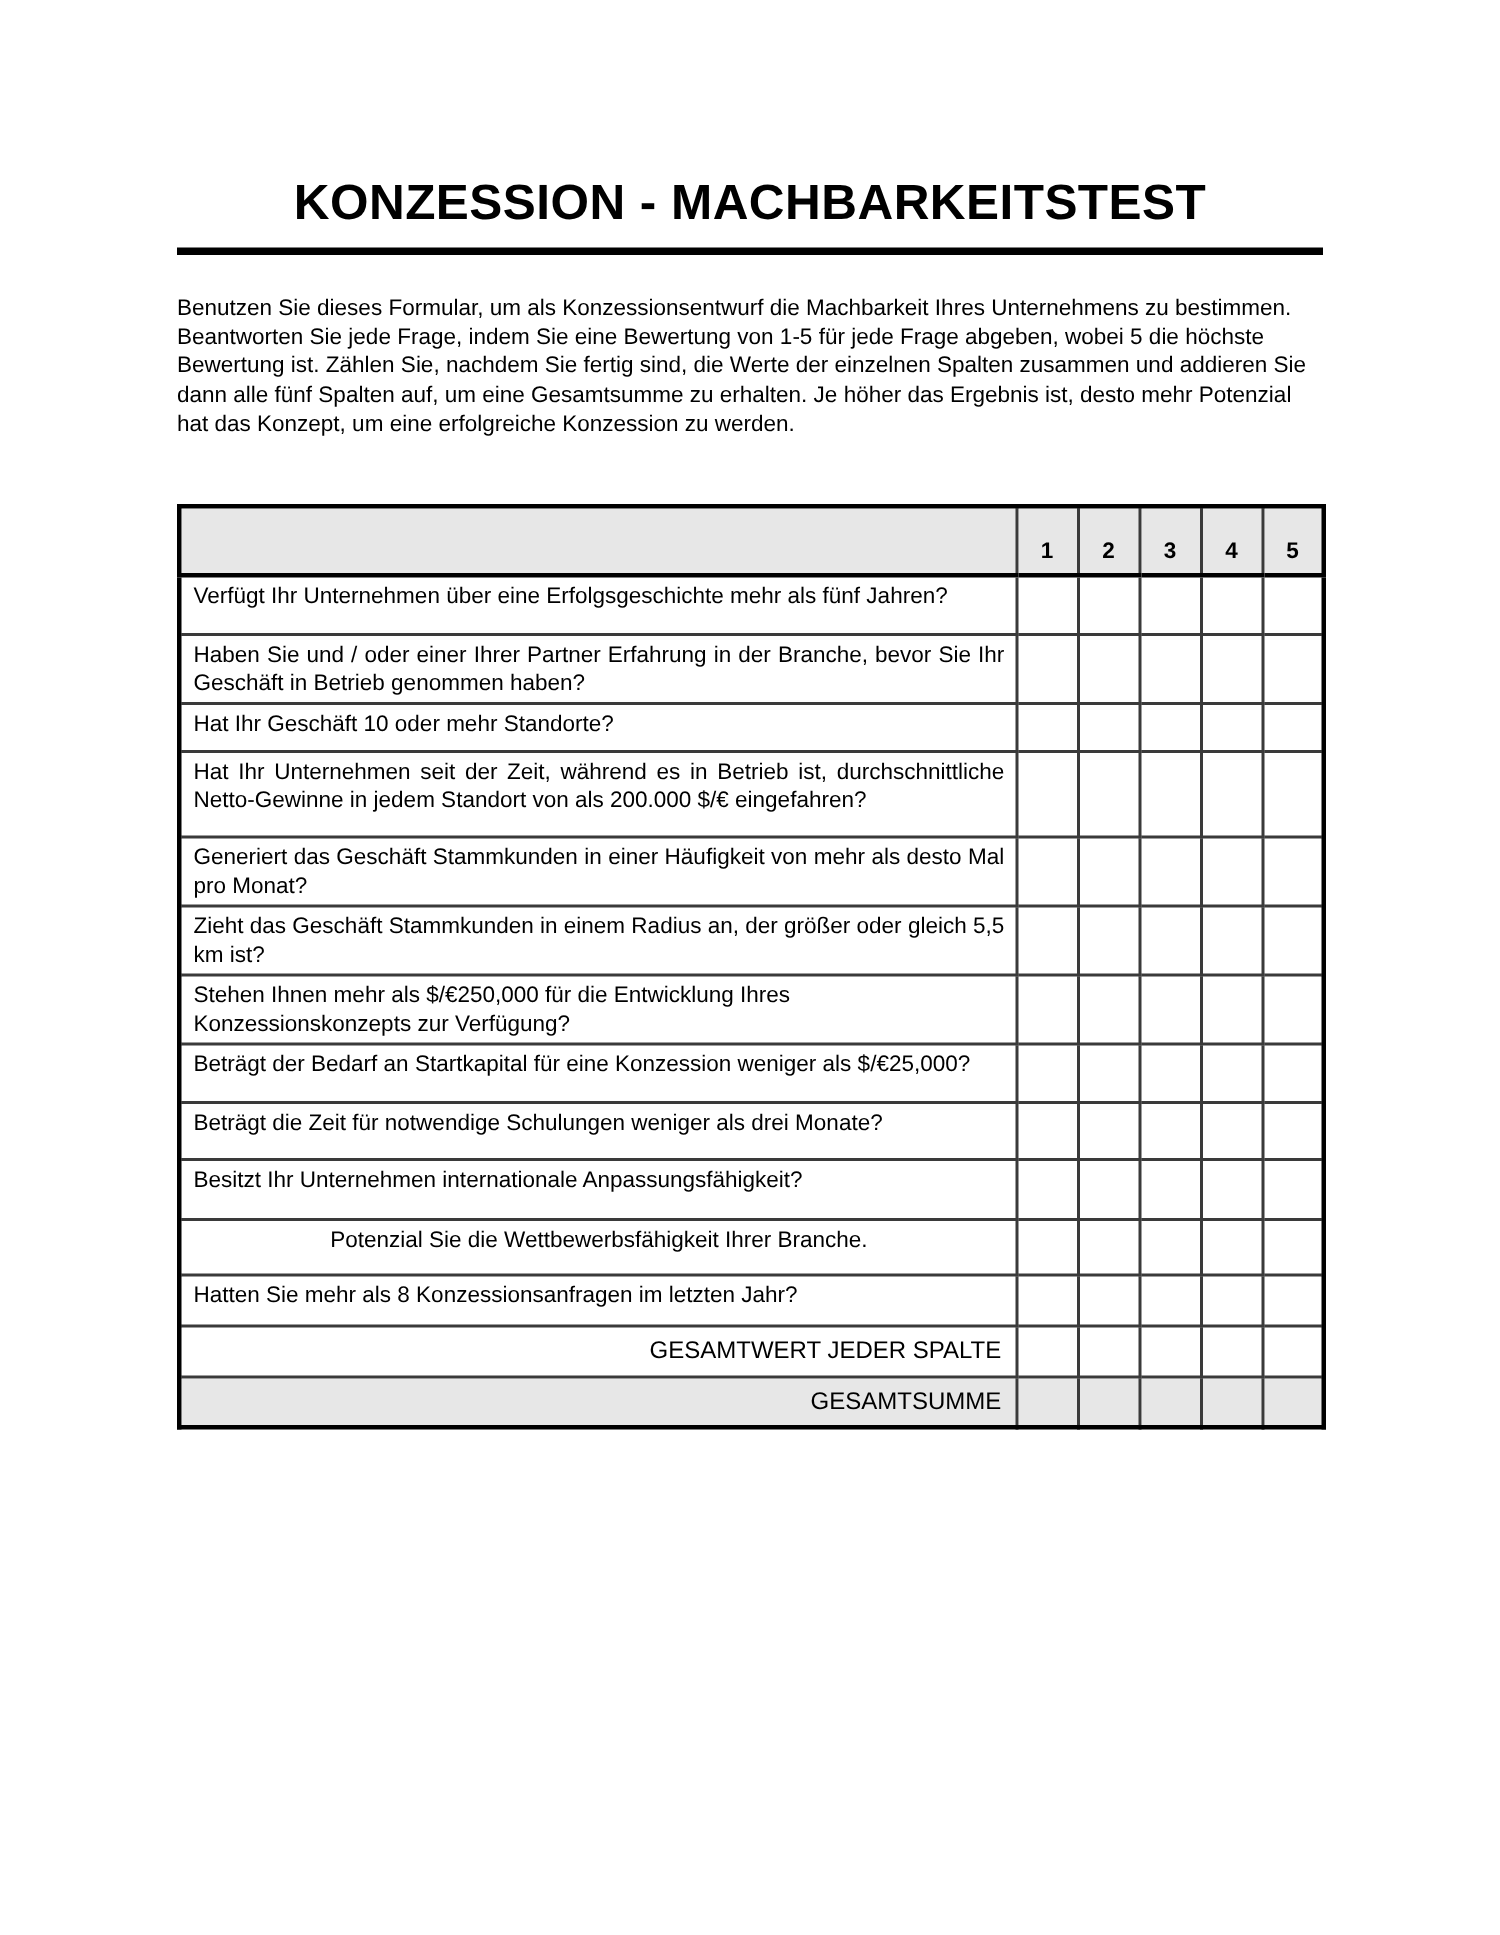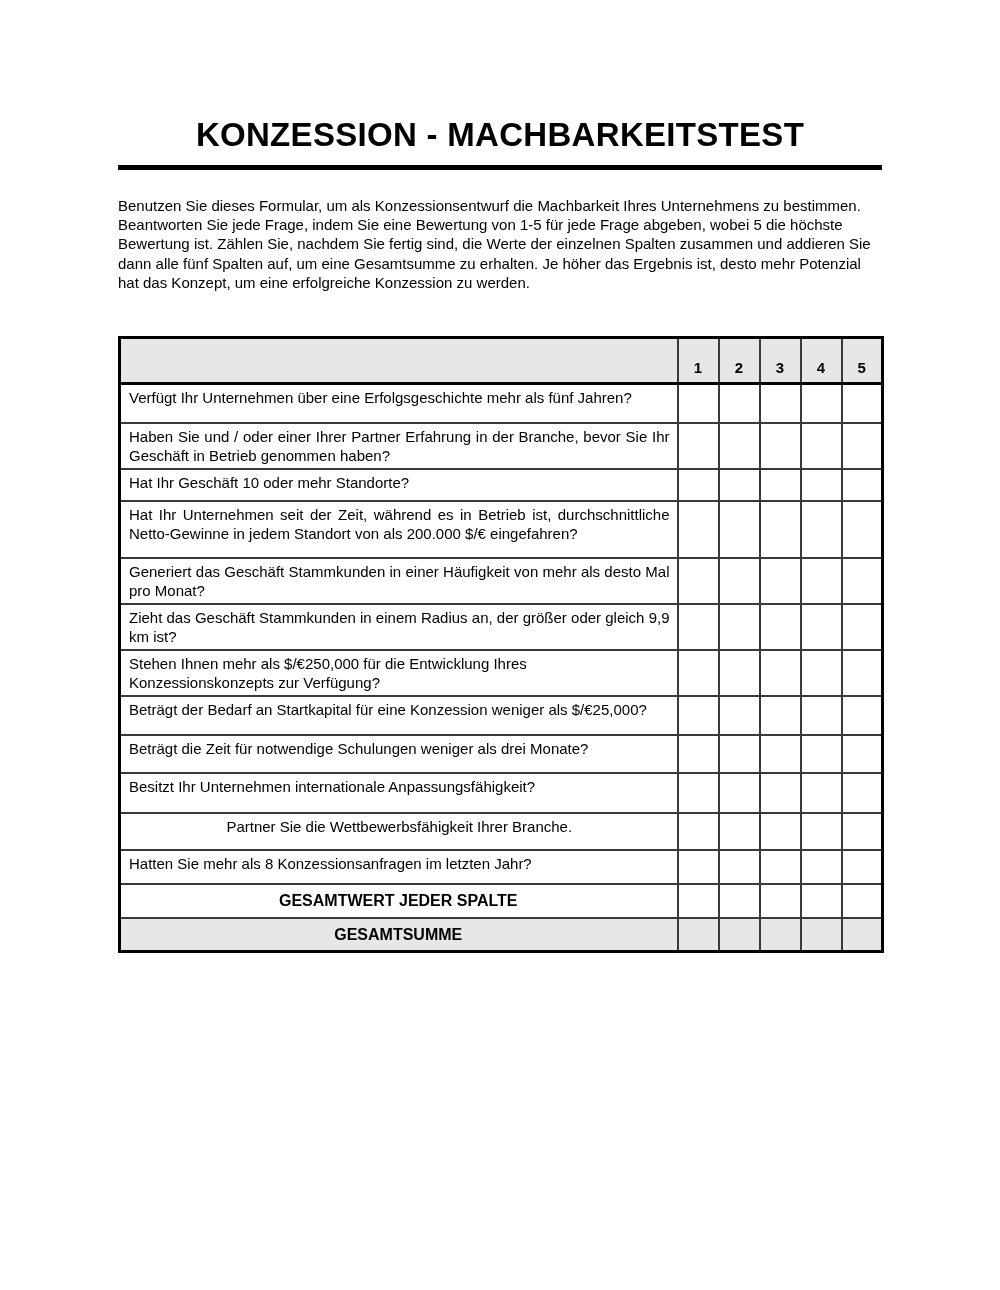--- a/index.html
+++ b/index.html
@@ -88,22 +88,22 @@
   tbody.questions tr:nth-child(10) td { height: 40px; }
   tbody.questions tr:nth-child(11) td { height: 37px; text-align: center; }
   tbody.questions tr:nth-child(12) td { height: 34px; }
   tbody.questions tr:nth-child(13) td { height: 34px; }
 
   tr.summary td {
     height: 34px;
     vertical-align: middle;
   }
   td.sum-label {
-    text-align: center;
-    font-weight: 700;
+    text-align: right;
+    font-weight: 400;
     font-size: 16px;
     padding-right: 9px;
   }
   tr.shaded td {
     background: var(--shade, #e7e7e7);
   }
 </style>
 </head>
 <body>
 
@@ -170,21 +170,21 @@
           </tr>
           <tr>
             <td class="q-cell justify">Generiert das Geschäft Stammkunden in einer Häufigkeit von mehr als desto Mal pro Monat?</td>
             <td class="rate-cell"></td>
             <td class="rate-cell"></td>
             <td class="rate-cell"></td>
             <td class="rate-cell"></td>
             <td class="rate-cell"></td>
           </tr>
           <tr>
-            <td class="q-cell justify">Zieht das Geschäft Stammkunden in einem Radius an, der größer oder gleich 9,9 km ist?</td>
+            <td class="q-cell justify">Zieht das Geschäft Stammkunden in einem Radius an, der größer oder gleich 5,5 km ist?</td>
             <td class="rate-cell"></td>
             <td class="rate-cell"></td>
             <td class="rate-cell"></td>
             <td class="rate-cell"></td>
             <td class="rate-cell"></td>
           </tr>
           <tr>
             <td class="q-cell">Stehen Ihnen mehr als $/€250,000 für die Entwicklung Ihres Konzessionskonzepts zur Verfügung?</td>
             <td class="rate-cell"></td>
             <td class="rate-cell"></td>
@@ -210,21 +210,21 @@
           </tr>
           <tr>
             <td class="q-cell">Besitzt Ihr Unternehmen internationale Anpassungsfähigkeit?</td>
             <td class="rate-cell"></td>
             <td class="rate-cell"></td>
             <td class="rate-cell"></td>
             <td class="rate-cell"></td>
             <td class="rate-cell"></td>
           </tr>
           <tr>
-            <td class="q-cell">Partner Sie die Wettbewerbsfähigkeit Ihrer Branche.</td>
+            <td class="q-cell">Potenzial Sie die Wettbewerbsfähigkeit Ihrer Branche.</td>
             <td class="rate-cell"></td>
             <td class="rate-cell"></td>
             <td class="rate-cell"></td>
             <td class="rate-cell"></td>
             <td class="rate-cell"></td>
           </tr>
           <tr>
             <td class="q-cell">Hatten Sie mehr als 8 Konzessionsanfragen im letzten Jahr?</td>
             <td class="rate-cell"></td>
             <td class="rate-cell"></td>

